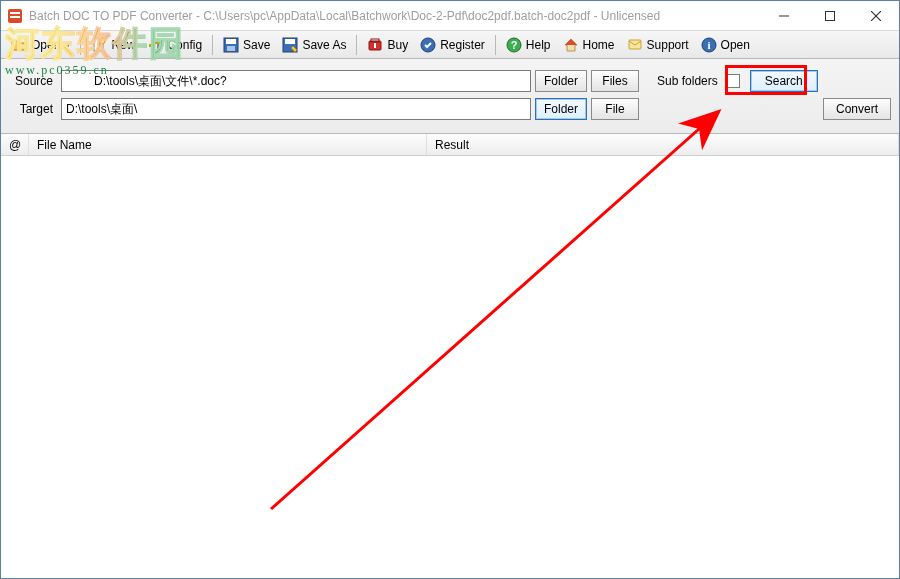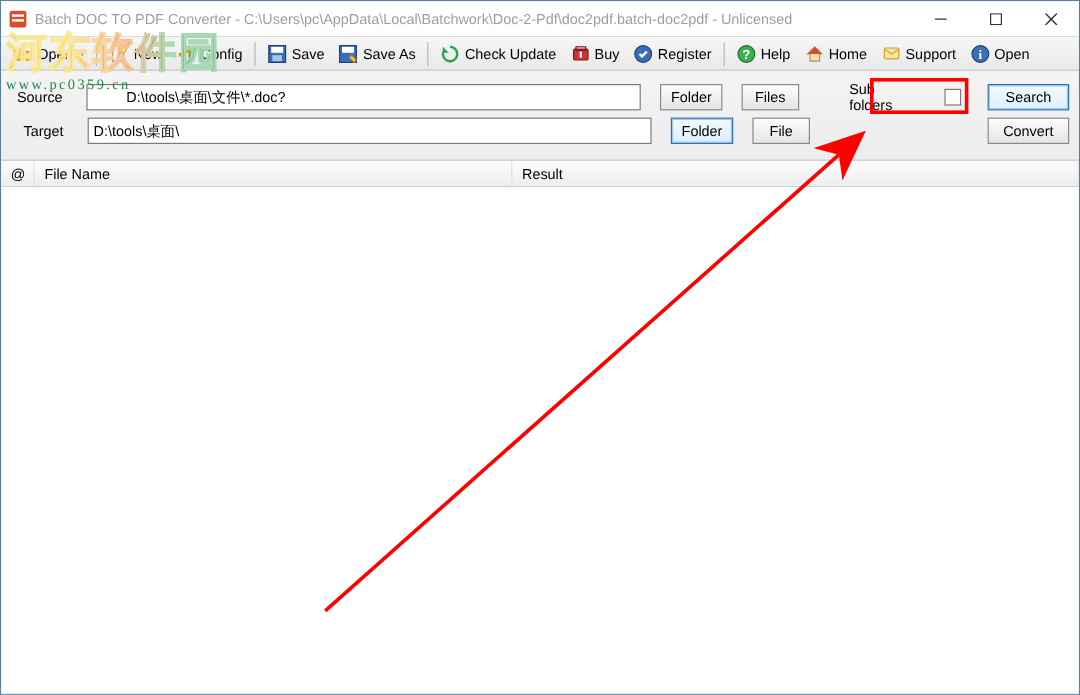--- a/index.html
+++ b/index.html
@@ -69,21 +69,21 @@
   
   .formarea {
     background:linear-gradient(#F4F4F4,#ECECEC);
     border-bottom:1px solid #B8B8B8;
     padding:6px 8px 8px 8px;
   }
   .frow {
     display:flex; align-items:center;
     height:24px;
     margin:4px 0;
-    gap:16px;
+    gap:4px;
   }
   .frow .lbl {
     width:48px;
     text-align:right;
     padding-right:4px;
   }
   .frow input.path {
     height:22px;
     border:1px solid #7A7A7A;
     background:#fff;
@@ -258,29 +258,20 @@
           <rect x="1" y="1" width="14" height="14" fill="#3A6FB7" stroke="#23406C"></rect>
           <rect x="3" y="2" width="10" height="5" fill="#fff"></rect>
           <path d="M11 9l4 4-2 2-4-4z" fill="#F3C648" stroke="#B58218"></path>
         </svg>
     </span>
     <span>Save As</span>
   </div>
 
   <div class="tsep"></div>
 
-  <div class="tbtn">
-    <span class="ico">
-      <svg width="16" height="16">
-          <path d="M8 2a6 6 0 1 1-5.6 4" fill="none" stroke="#2FA24B" stroke-width="2"></path>
-          <path d="M2 2l0 5 5 0z" fill="#2FA24B"></path>
-        </svg>
-    </span>
-    <span>Check Update</span>
-  </div>
 
   <div class="tbtn">
     <span class="ico">
       <svg width="16" height="16">
           <rect x="2" y="4" width="12" height="9" rx="1" fill="#D2322D" stroke="#8A1414"></rect>
           <rect x="4" y="2" width="8" height="3" fill="none" stroke="#8A1414"></rect>
           <rect x="7" y="6" width="2" height="5" fill="#fff"></rect>
         </svg>
     </span>
     <span>Buy</span>

